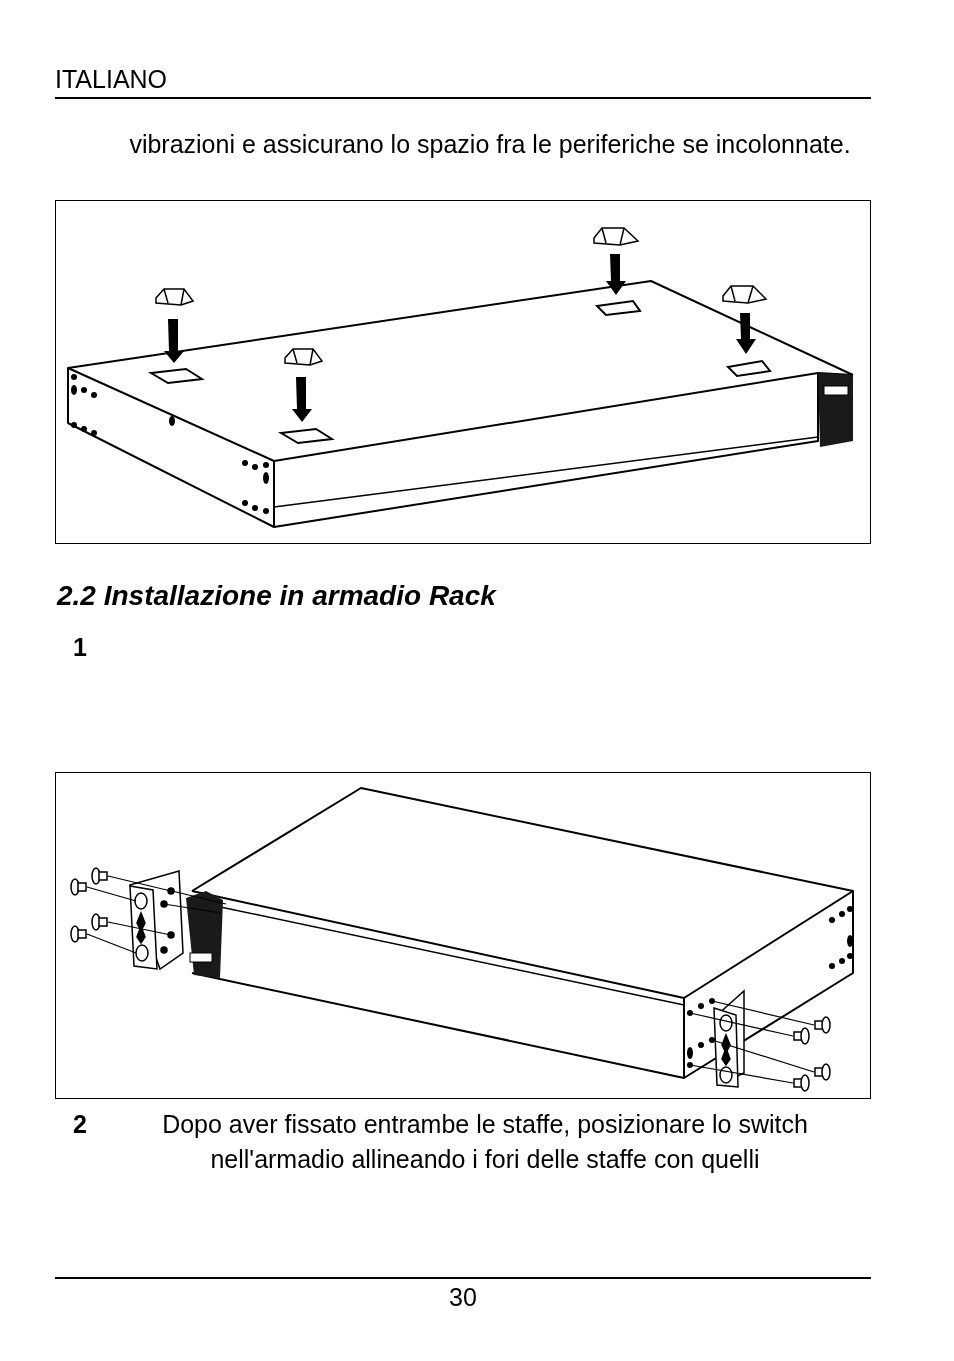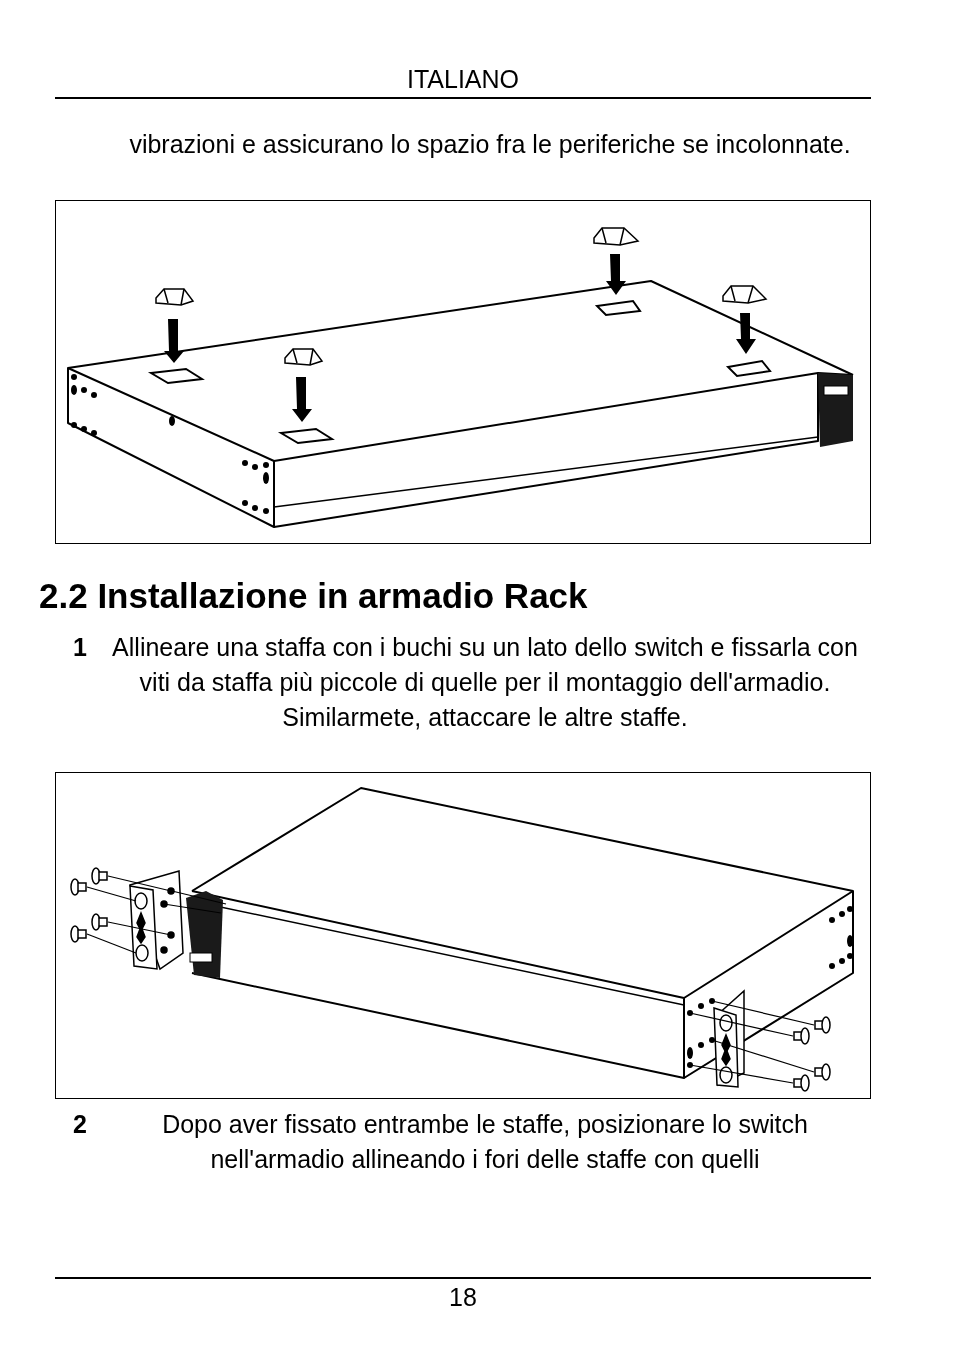--- a/index.html
+++ b/index.html
@@ -11,21 +11,21 @@
       width: 954px;
       height: 1361px;
       position: relative;
       overflow: hidden;
       font-family: "Liberation Sans", sans-serif;
       color: #000;
     }
     .abs { position: absolute; text-align: center; }
     .running-header {
       left: 55px; width: 816px; top: 64px;
-      text-align: center;
+      text-align: left;
       font-size: 25px;
       line-height: 30px;
     }
     .rule {
       left: 55px; width: 816px; height: 2px;
       background: #000;
     }
     .para {
       left: 100px;
       width: 780px;
@@ -34,26 +34,27 @@
     }
     .figure {
       left: 55px;
       width: 814px;
       border: 1px solid #000;
       background: #fff;
       box-sizing: content-box;
     }
     .figure svg { display: block; }
     .section-title {
-      left: 39px;
+      left: 57px;
       top: 574px;
-      font-size: 35px;
+      font-size: 28px;
       font-weight: bold;
       line-height: 44px;
       white-space: nowrap;
+      font-style: italic;
     }
     .step {
       left: 55px;
       width: 820px;
     }
     .step-num {
       position: absolute;
       left: 18px;
       top: 0;
       font-size: 25px;
@@ -163,21 +164,20 @@
     <g>
       <path d="M672 166 L706 160 L714 170 L681 175 Z" fill="#fff" stroke="#000" stroke-width="2"></path>
     </g>
   </svg>
 </div>
 
 <div class="abs section-title">2.2 Installazione in armadio Rack</div>
 
 <div class="abs step" style="top:630px; height:140px;">
   <span class="step-num">1</span>
-  <span class="step-text">Allineare una staffa con i buchi su un lato dello switch e fissarla con viti da staffa più piccole di quelle per il montaggio dell'armadio. Similarmete, attaccare le altre staffe.</span>
 </div>
 
 <div class="abs figure" style="top:772px; height:325px;">
   <svg width="814" height="325" viewBox="0 0 814 325">
     <g fill="none" stroke="#000" stroke-width="2" stroke-linejoin="round">
 
       <path d="M136 118 L305 15 L797 118"></path>
 
       <path d="M136 118 L628 225 L628 305 L136 200"></path>
       <path d="M136 128 L628 232" stroke-width="1.5"></path>
@@ -280,13 +280,13 @@
     </g>
   </svg>
 </div>
 
 <div class="abs step" style="top:1107px; height:72px;">
   <span class="step-num">2</span>
   <span class="step-text">Dopo aver fissato entrambe le staffe, posizionare lo switch nell'armadio allineando i fori delle staffe con quelli</span>
 </div>
 
 <div class="abs rule" style="top:1277px;"></div>
-<div class="abs page-number">18</div>
+<div class="abs page-number">30</div>
 
 </body></html>

